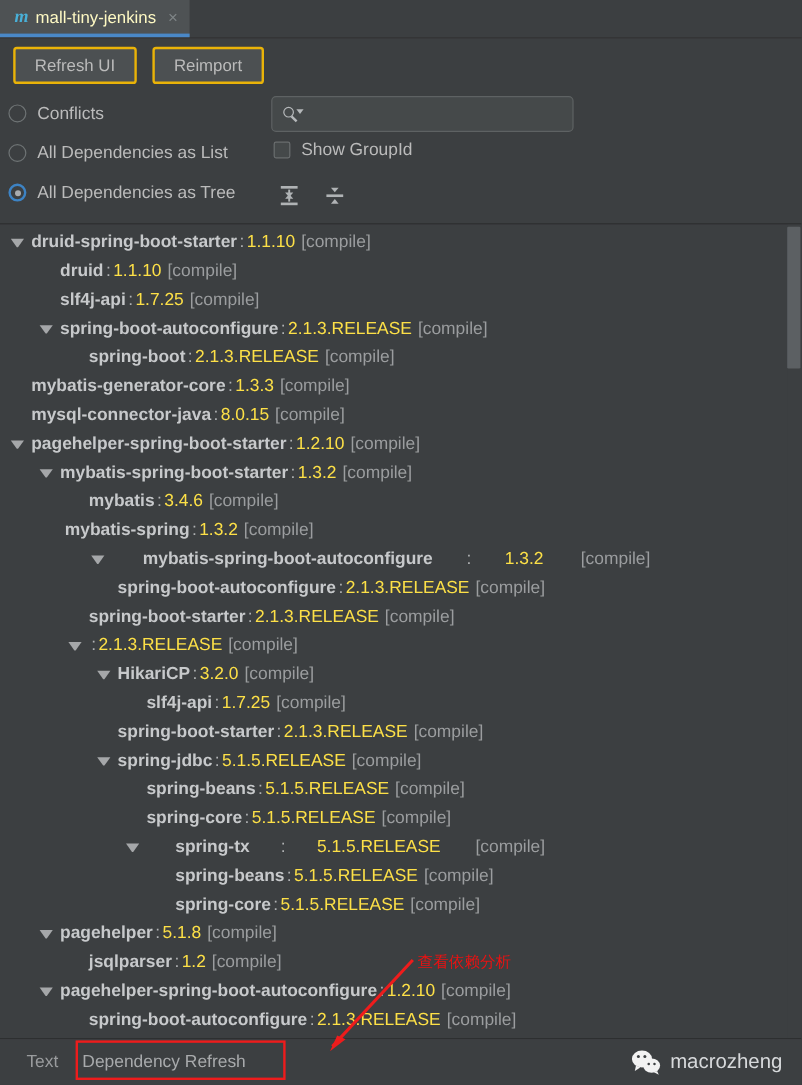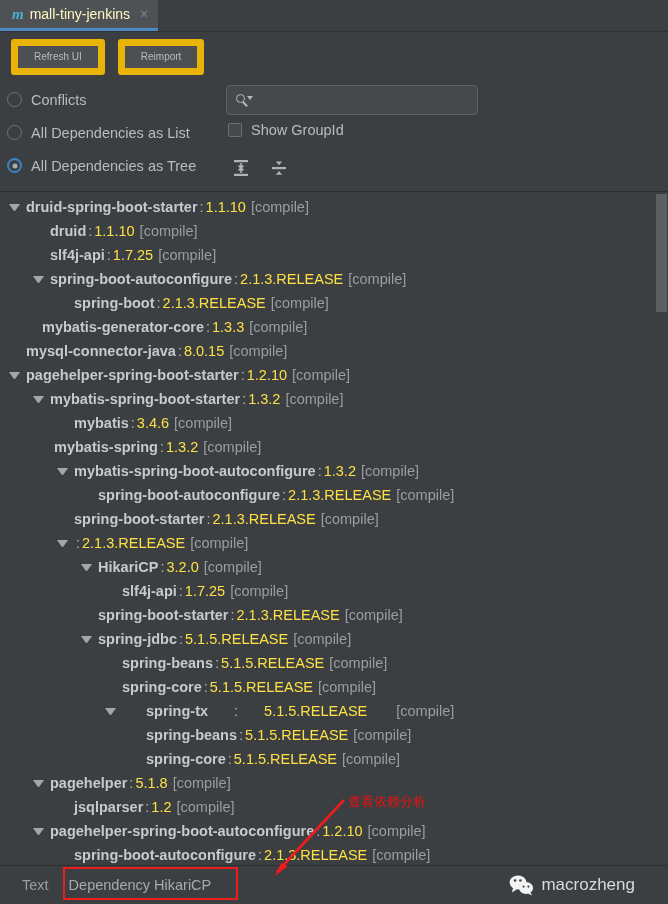--- a/index.html
+++ b/index.html
@@ -46,24 +46,24 @@
   .tabstrip-fill { flex: 1; background: #3c3f41; }
 
   
   .btnrow {
     padding: 7px 0 6px 11px;
     display: flex; gap: 13px;
     flex: 0 0 auto;
   }
   .tbtn {
     background: #4c5052;
-    border: 7px solid #eab308;
+    border: 2px solid #eab308;
     border-radius: 3px;
     color: #bbbbbb;
-    font-size: 10px;
+    font-size: 14px;
     padding: 5px 16px 6px;
     cursor: pointer;
     white-space: nowrap;
   }
 
   
   .opts { flex: 0 0 auto; padding: 2px 0 6px 0; position: relative; }
   .optrow {
     display: flex; align-items: center;
     height: 33px;
@@ -217,21 +217,21 @@
     position: relative;
   }
   .btab {
     font-size: 14.5px; color: #9a9c9e;
     padding: 6px 10px 6px;
     cursor: pointer;
   }
   .btab.active { color: #a8aaac; }
 
   .watermark {
-    position: absolute; right: 33px; top: 50%;
+    position: absolute; right: 16px; top: 50%;
     transform: translateY(-50%);
     display: flex; align-items: center; gap: 7px;
     pointer-events: none;
   }
   .wm-name {
     font-size: 17px; color: #d7d9db;
     font-family: "Liberation Sans", sans-serif;
   }
 </style>
 </head>
@@ -329,21 +329,21 @@
           <span class="ver">2.1.3.RELEASE</span>
           <span class="scope">[compile]</span>
         </div>
         <div class="row" style="padding-left: 57px;">
           <span class="tri hidden"></span>
           <span class="art">spring-boot</span>
           <span class="sep"> : </span>
           <span class="ver">2.1.3.RELEASE</span>
           <span class="scope">[compile]</span>
         </div>
-        <div class="row" style="padding-left: 25px;">
+        <div class="row" style="padding-left: 9px;">
           <span class="tri hidden"></span>
           <span class="art">mybatis-generator-core</span>
           <span class="sep"> : </span>
           <span class="ver">1.3.3</span>
           <span class="scope">[compile]</span>
         </div>
         <div class="row" style="padding-left: 9px;">
           <span class="tri hidden"></span>
           <span class="art">mysql-connector-java</span>
           <span class="sep"> : </span>
@@ -371,21 +371,21 @@
           <span class="ver">3.4.6</span>
           <span class="scope">[compile]</span>
         </div>
         <div class="row" style="padding-left: 37px;">
           <span class="tri hidden"></span>
           <span class="art">mybatis-spring</span>
           <span class="sep"> : </span>
           <span class="ver">1.3.2</span>
           <span class="scope">[compile]</span>
         </div>
-        <div class="row" style="padding-left: 57px;">
+        <div class="row" style="padding-left: 76px; gap: 26px;">
           <span class="tri"></span>
           <span class="art">mybatis-spring-boot-autoconfigure</span>
           <span class="sep"> : </span>
           <span class="ver">1.3.2</span>
           <span class="scope">[compile]</span>
         </div>
         <div class="row" style="padding-left: 81px;">
           <span class="tri hidden"></span>
           <span class="art">spring-boot-autoconfigure</span>
           <span class="sep"> : </span>
@@ -496,21 +496,21 @@
           <span class="ver">2.1.3.RELEASE</span>
           <span class="scope">[compile]</span>
         </div>
       </div>
     <div class="vtrack"></div>
     <div class="vbar"></div>
   </div>
 
   <div class="bottombar">
     <div class="btab">Text</div>
-    <div class="btab active">Dependency HikariCP</div>
+    <div class="btab active">Dependency Refresh</div>
 
     <div class="watermark">
       <svg width="26" height="22" viewBox="0 0 26 22">
         <ellipse cx="10" cy="8.5" rx="8.4" ry="7" fill="#f2f2f2"></ellipse>
         <polygon points="5,14 4,18.6 8.6,15.6" fill="#f2f2f2"></polygon>
         <circle cx="7" cy="6.4" r="1.25" fill="#3c3f41"></circle>
         <circle cx="12.4" cy="6.4" r="1.25" fill="#3c3f41"></circle>
         <ellipse cx="18" cy="14" rx="7.1" ry="6" fill="#f2f2f2"></ellipse>
         <polygon points="22.6,18.4 24,21.6 20,19.6" fill="#f2f2f2"></polygon>
         <circle cx="15.6" cy="12.6" r="1.05" fill="#3c3f41"></circle>

